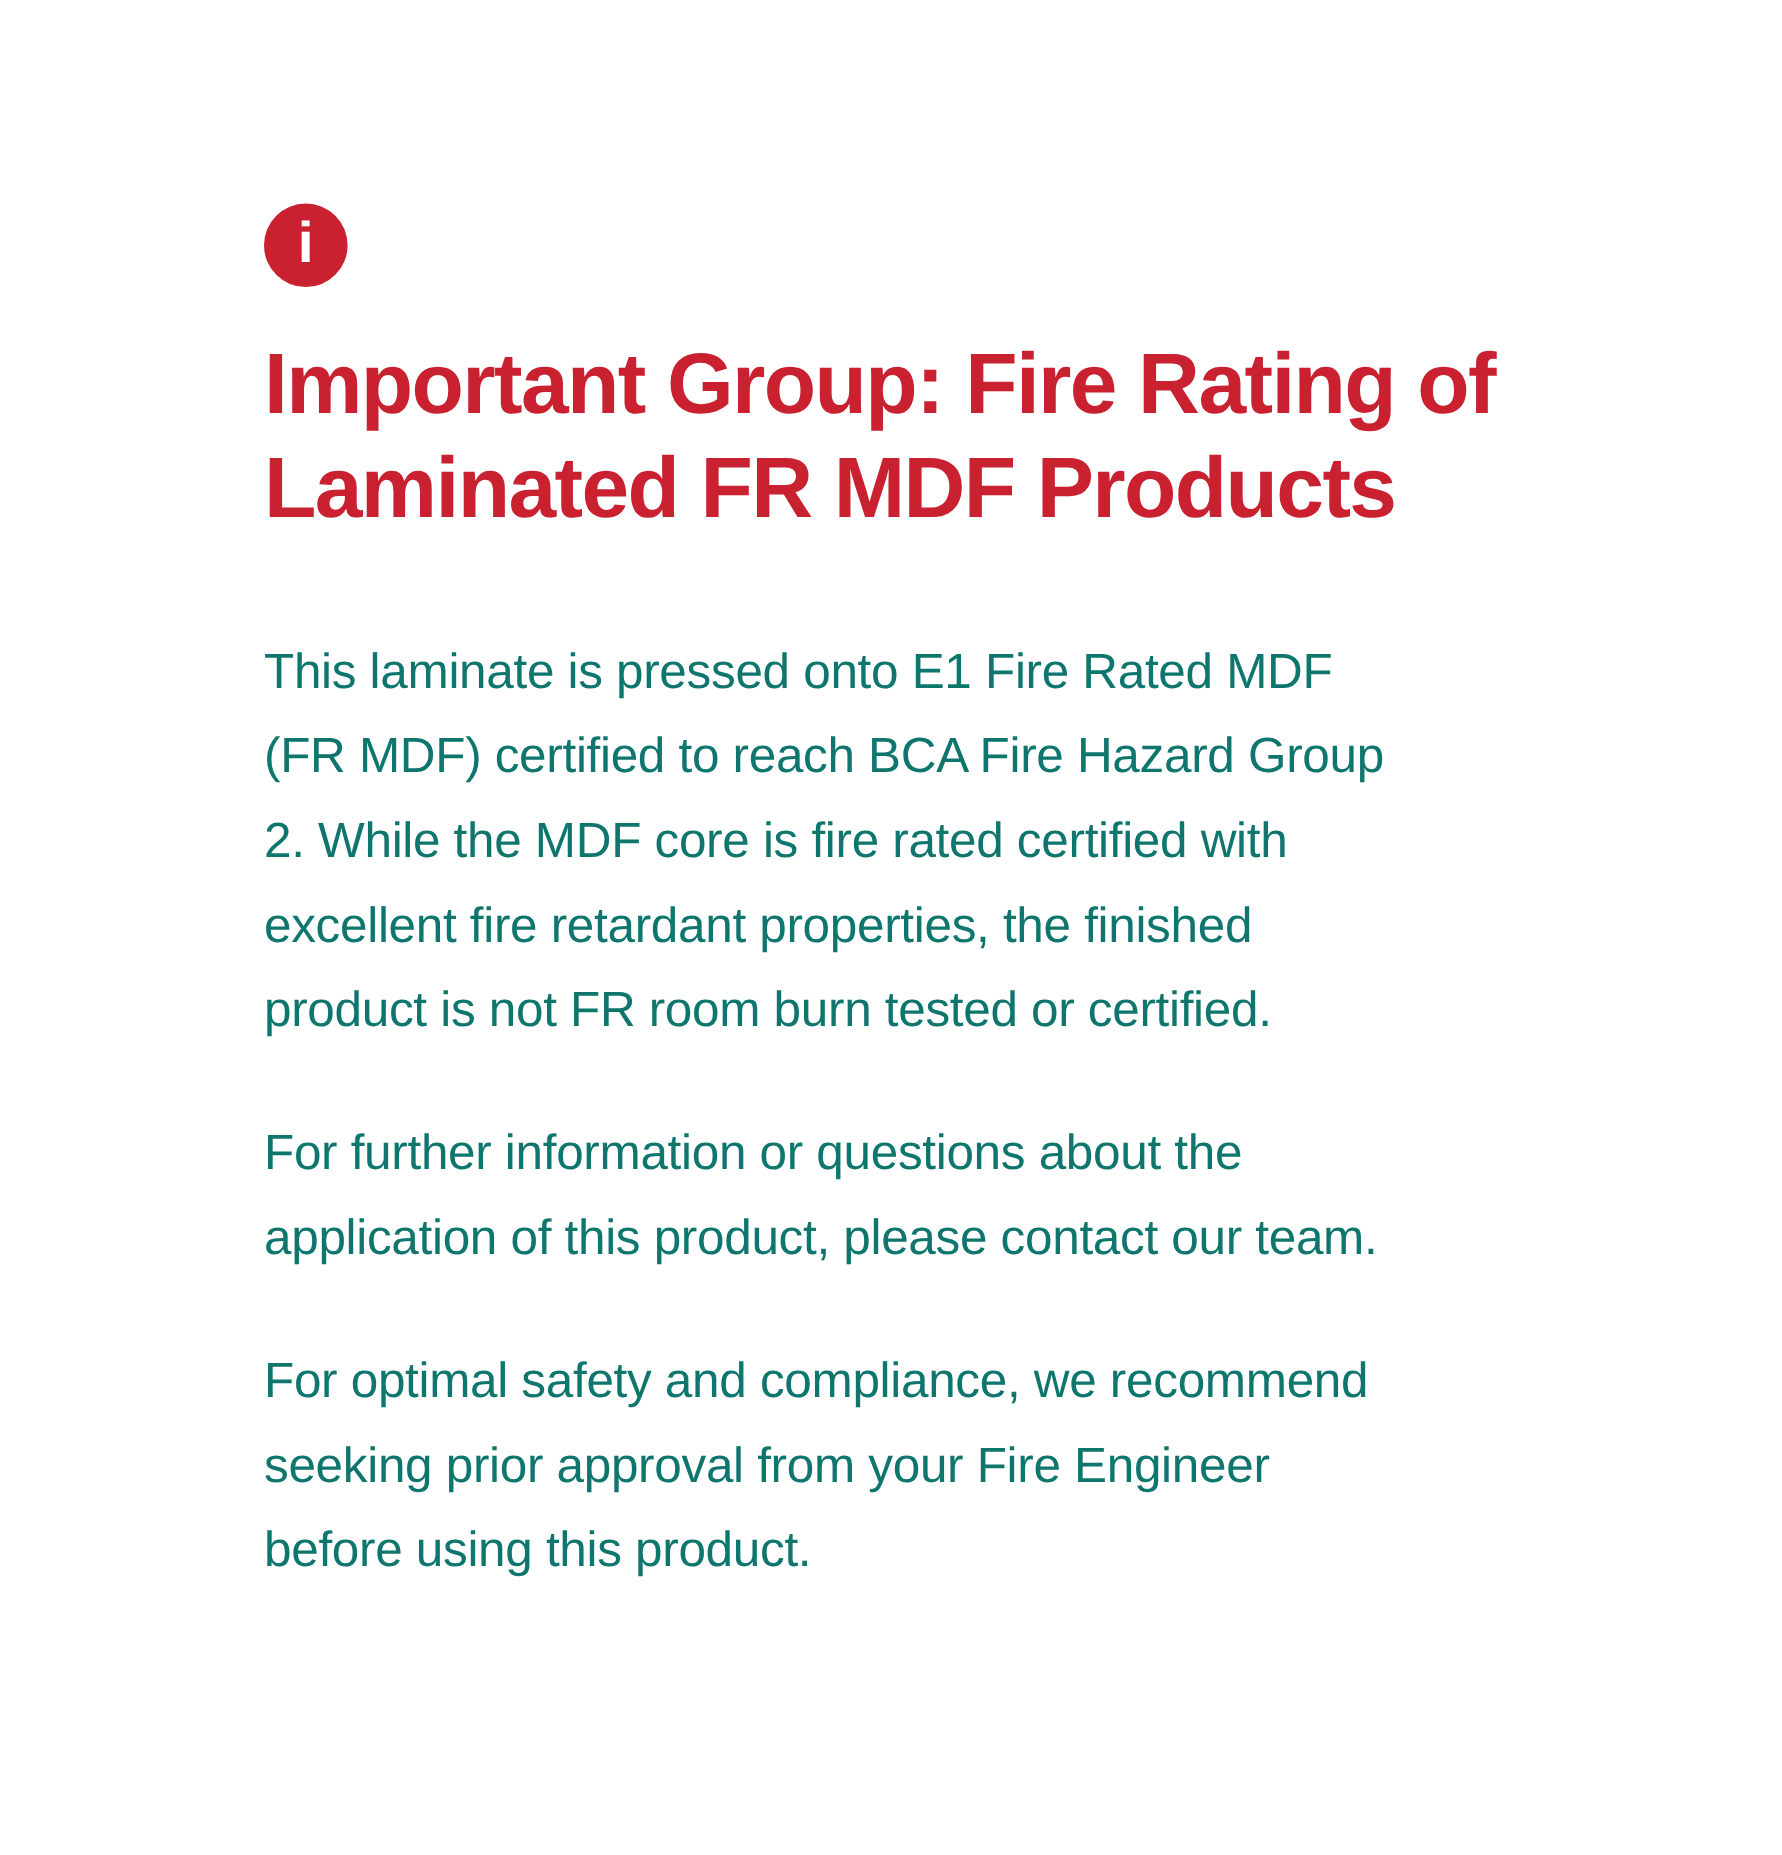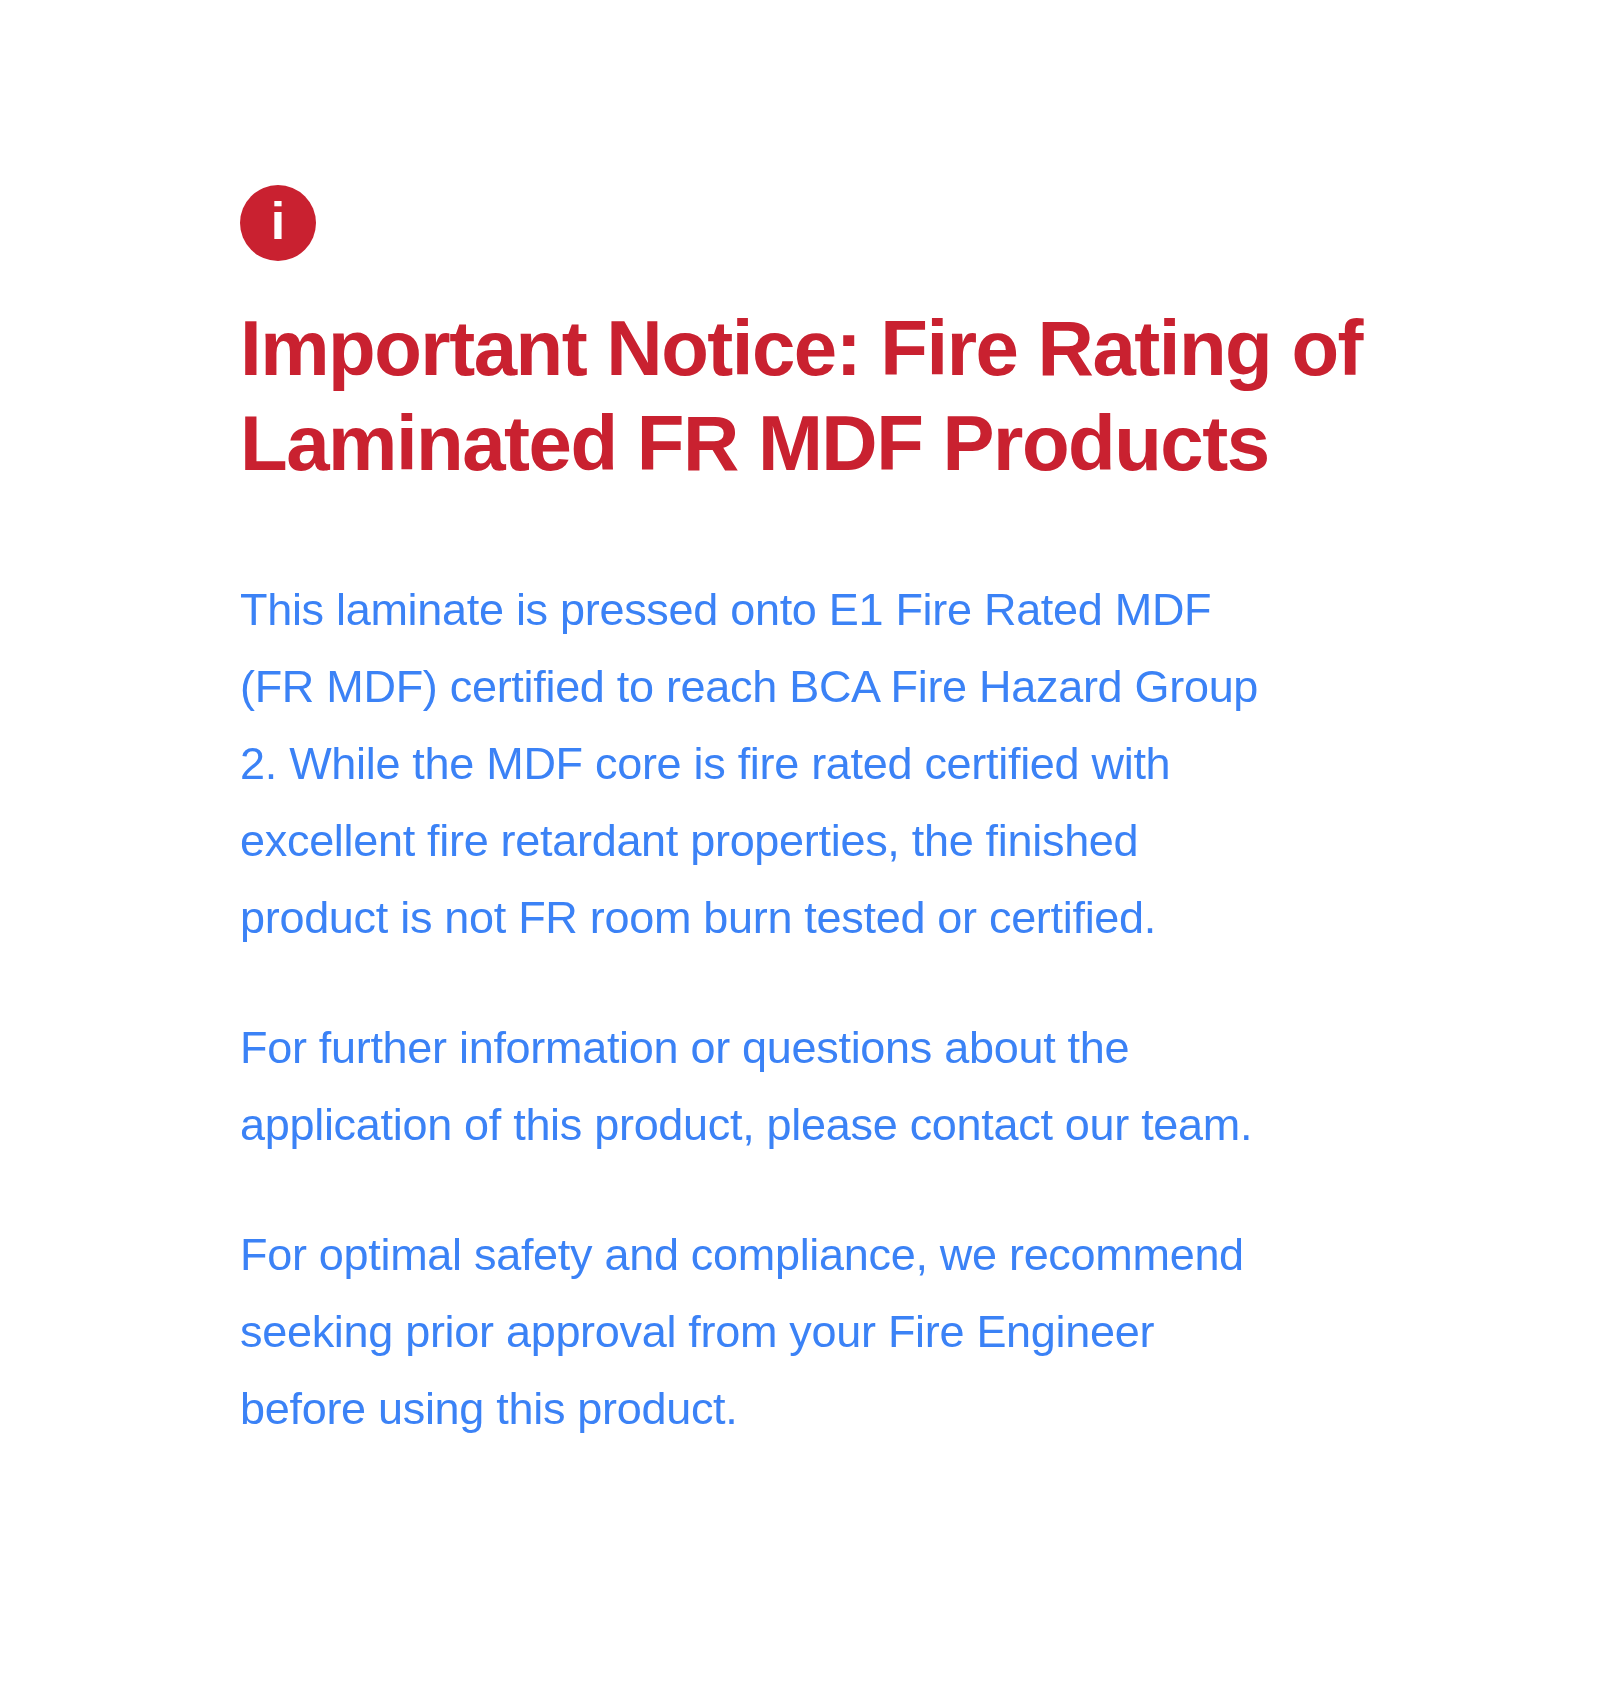--- a/index.html
+++ b/index.html
@@ -39,41 +39,41 @@
     font-weight: bold;
     font-size: 78px;
     line-height: 95px;
     letter-spacing: -1.5px;
     max-width: 1160px;
   }
   .notice-body {
     margin-top: 80px;
   }
   .notice-body p {
-    color: #3b82f6;
+    color: #0f766e;
     font-size: 45px;
     line-height: 77px;
     letter-spacing: -0.3px;
     max-width: 1030px;
     margin: 0 0 53px 0;
   }
   .notice-body p:last-child { margin-bottom: 0; }
 </style>
 </head>
 <body>
 
 <div class="page">
   <div class="content">
 
     <div class="info-icon">
       <span class="glyph">i</span>
     </div>
 
     <h1 class="notice-title">
-      <span>Important Notice: Fire Rating of</span><br>
+      <span>Important Group: Fire Rating of</span><br>
       <span>Laminated FR MDF Products</span>
     </h1>
 
     <div class="notice-body">
       <p>This laminate is pressed onto E1 Fire Rated MDF (FR MDF) certified to reach BCA Fire Hazard Group 2. While the MDF core is fire rated certified with excellent fire retardant properties, the finished product is not FR room burn tested or certified.</p>
       <p>For further information or questions about the application of this product, please contact our team.</p>
       <p>For optimal safety and compliance, we recommend seeking prior approval from your Fire Engineer before using this product.</p>
     </div>
 
   </div>

